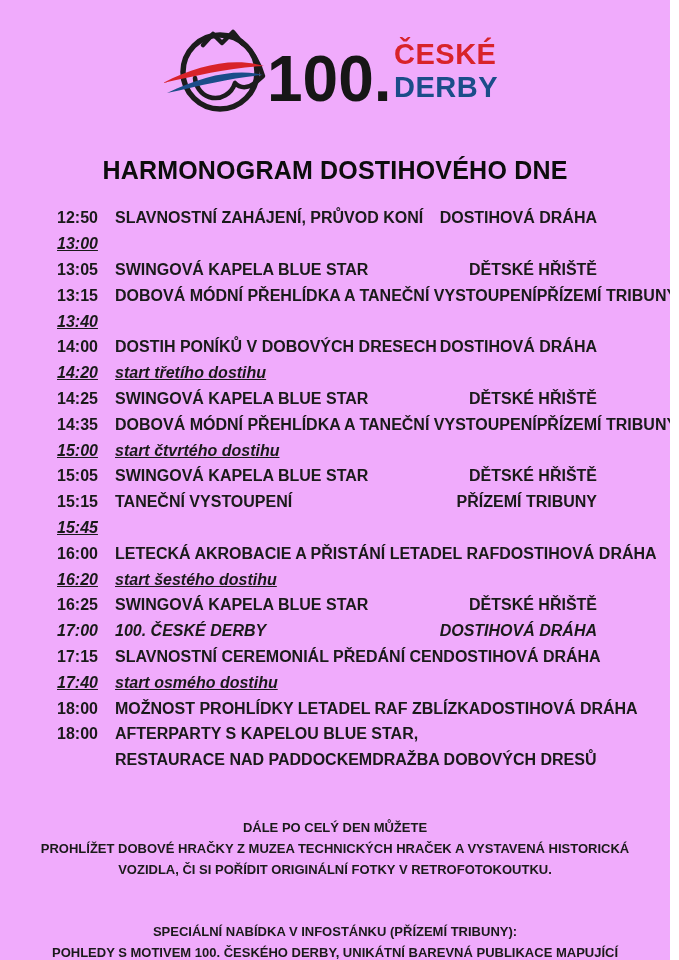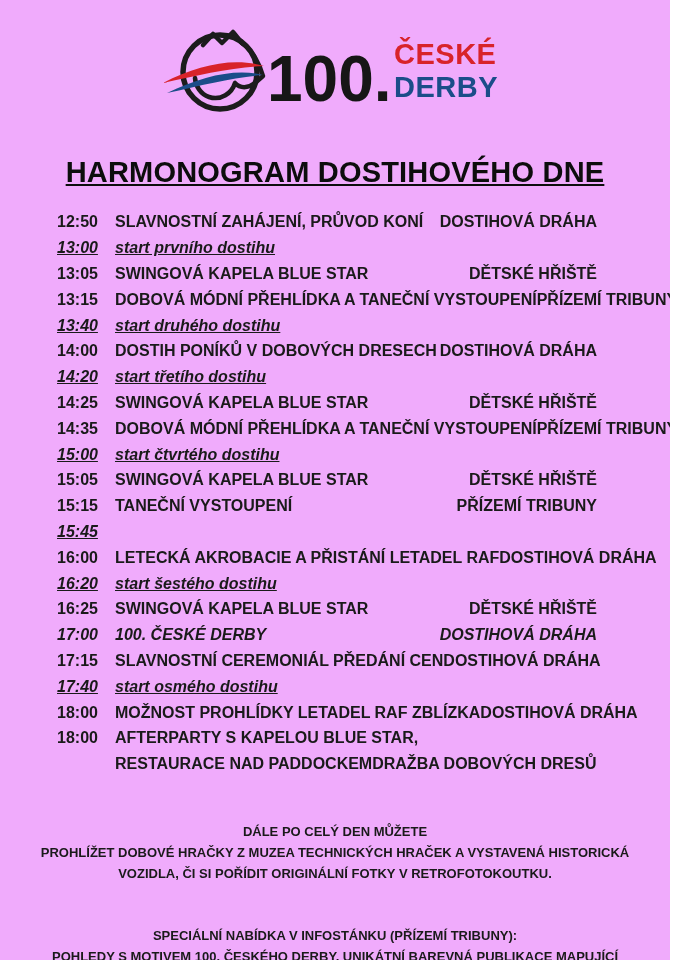--- a/index.html
+++ b/index.html
@@ -13,25 +13,24 @@
   }
   .logo-wrap {
     display:flex; justify-content:center;
     padding-top:24px;
   }
   .logo-svg { display:block; }
   .logo-svg text { font-family:"Liberation Sans", sans-serif; font-weight:bold; }
   .page-title {
     margin:36px 0 0 0;
     text-align:center;
-    font-size:29px;
+    font-size:25px;
     font-weight:bold;
     letter-spacing:0.2px;
     color:#0d0d0d;
-    text-decoration:underline;
   }
   .schedule {
     margin-top:20px;
     padding-left:57px;
     padding-right:73px;
   }
   .row {
     display:flex;
     align-items:center;
     height:25.8px;
@@ -85,36 +84,34 @@
   <h1 class="page-title">HARMONOGRAM DOSTIHOVÉHO DNE</h1>
 
   <div class="schedule">
       <div class="row style-bold">
         <div class="cell cell-time">12:50</div>
         <div class="cell cell-event">SLAVNOSTNÍ ZAHÁJENÍ, PRŮVOD KONÍ</div>
         <div class="cell cell-loc">DOSTIHOVÁ DRÁHA</div>
       </div>
       <div class="row style-italic">
         <div class="cell cell-time">13:00</div>
-        <div class="cell cell-event">start prvního dostihu</div>
         <div class="cell cell-loc"></div>
       </div>
       <div class="row style-bold">
         <div class="cell cell-time">13:05</div>
         <div class="cell cell-event">SWINGOVÁ KAPELA BLUE STAR</div>
         <div class="cell cell-loc">DĚTSKÉ HŘIŠTĚ</div>
       </div>
       <div class="row style-bold">
         <div class="cell cell-time">13:15</div>
         <div class="cell cell-event">DOBOVÁ MÓDNÍ PŘEHLÍDKA A TANEČNÍ VYSTOUPENÍ</div>
         <div class="cell cell-loc">PŘÍZEMÍ TRIBUNY</div>
       </div>
       <div class="row style-italic">
         <div class="cell cell-time">13:40</div>
-        <div class="cell cell-event">start druhého dostihu</div>
         <div class="cell cell-loc"></div>
       </div>
       <div class="row style-bold">
         <div class="cell cell-time">14:00</div>
         <div class="cell cell-event">DOSTIH PONÍKŮ V DOBOVÝCH DRESECH</div>
         <div class="cell cell-loc">DOSTIHOVÁ DRÁHA</div>
       </div>
       <div class="row style-italic">
         <div class="cell cell-time">14:20</div>
         <div class="cell cell-event">start třetího dostihu</div>

